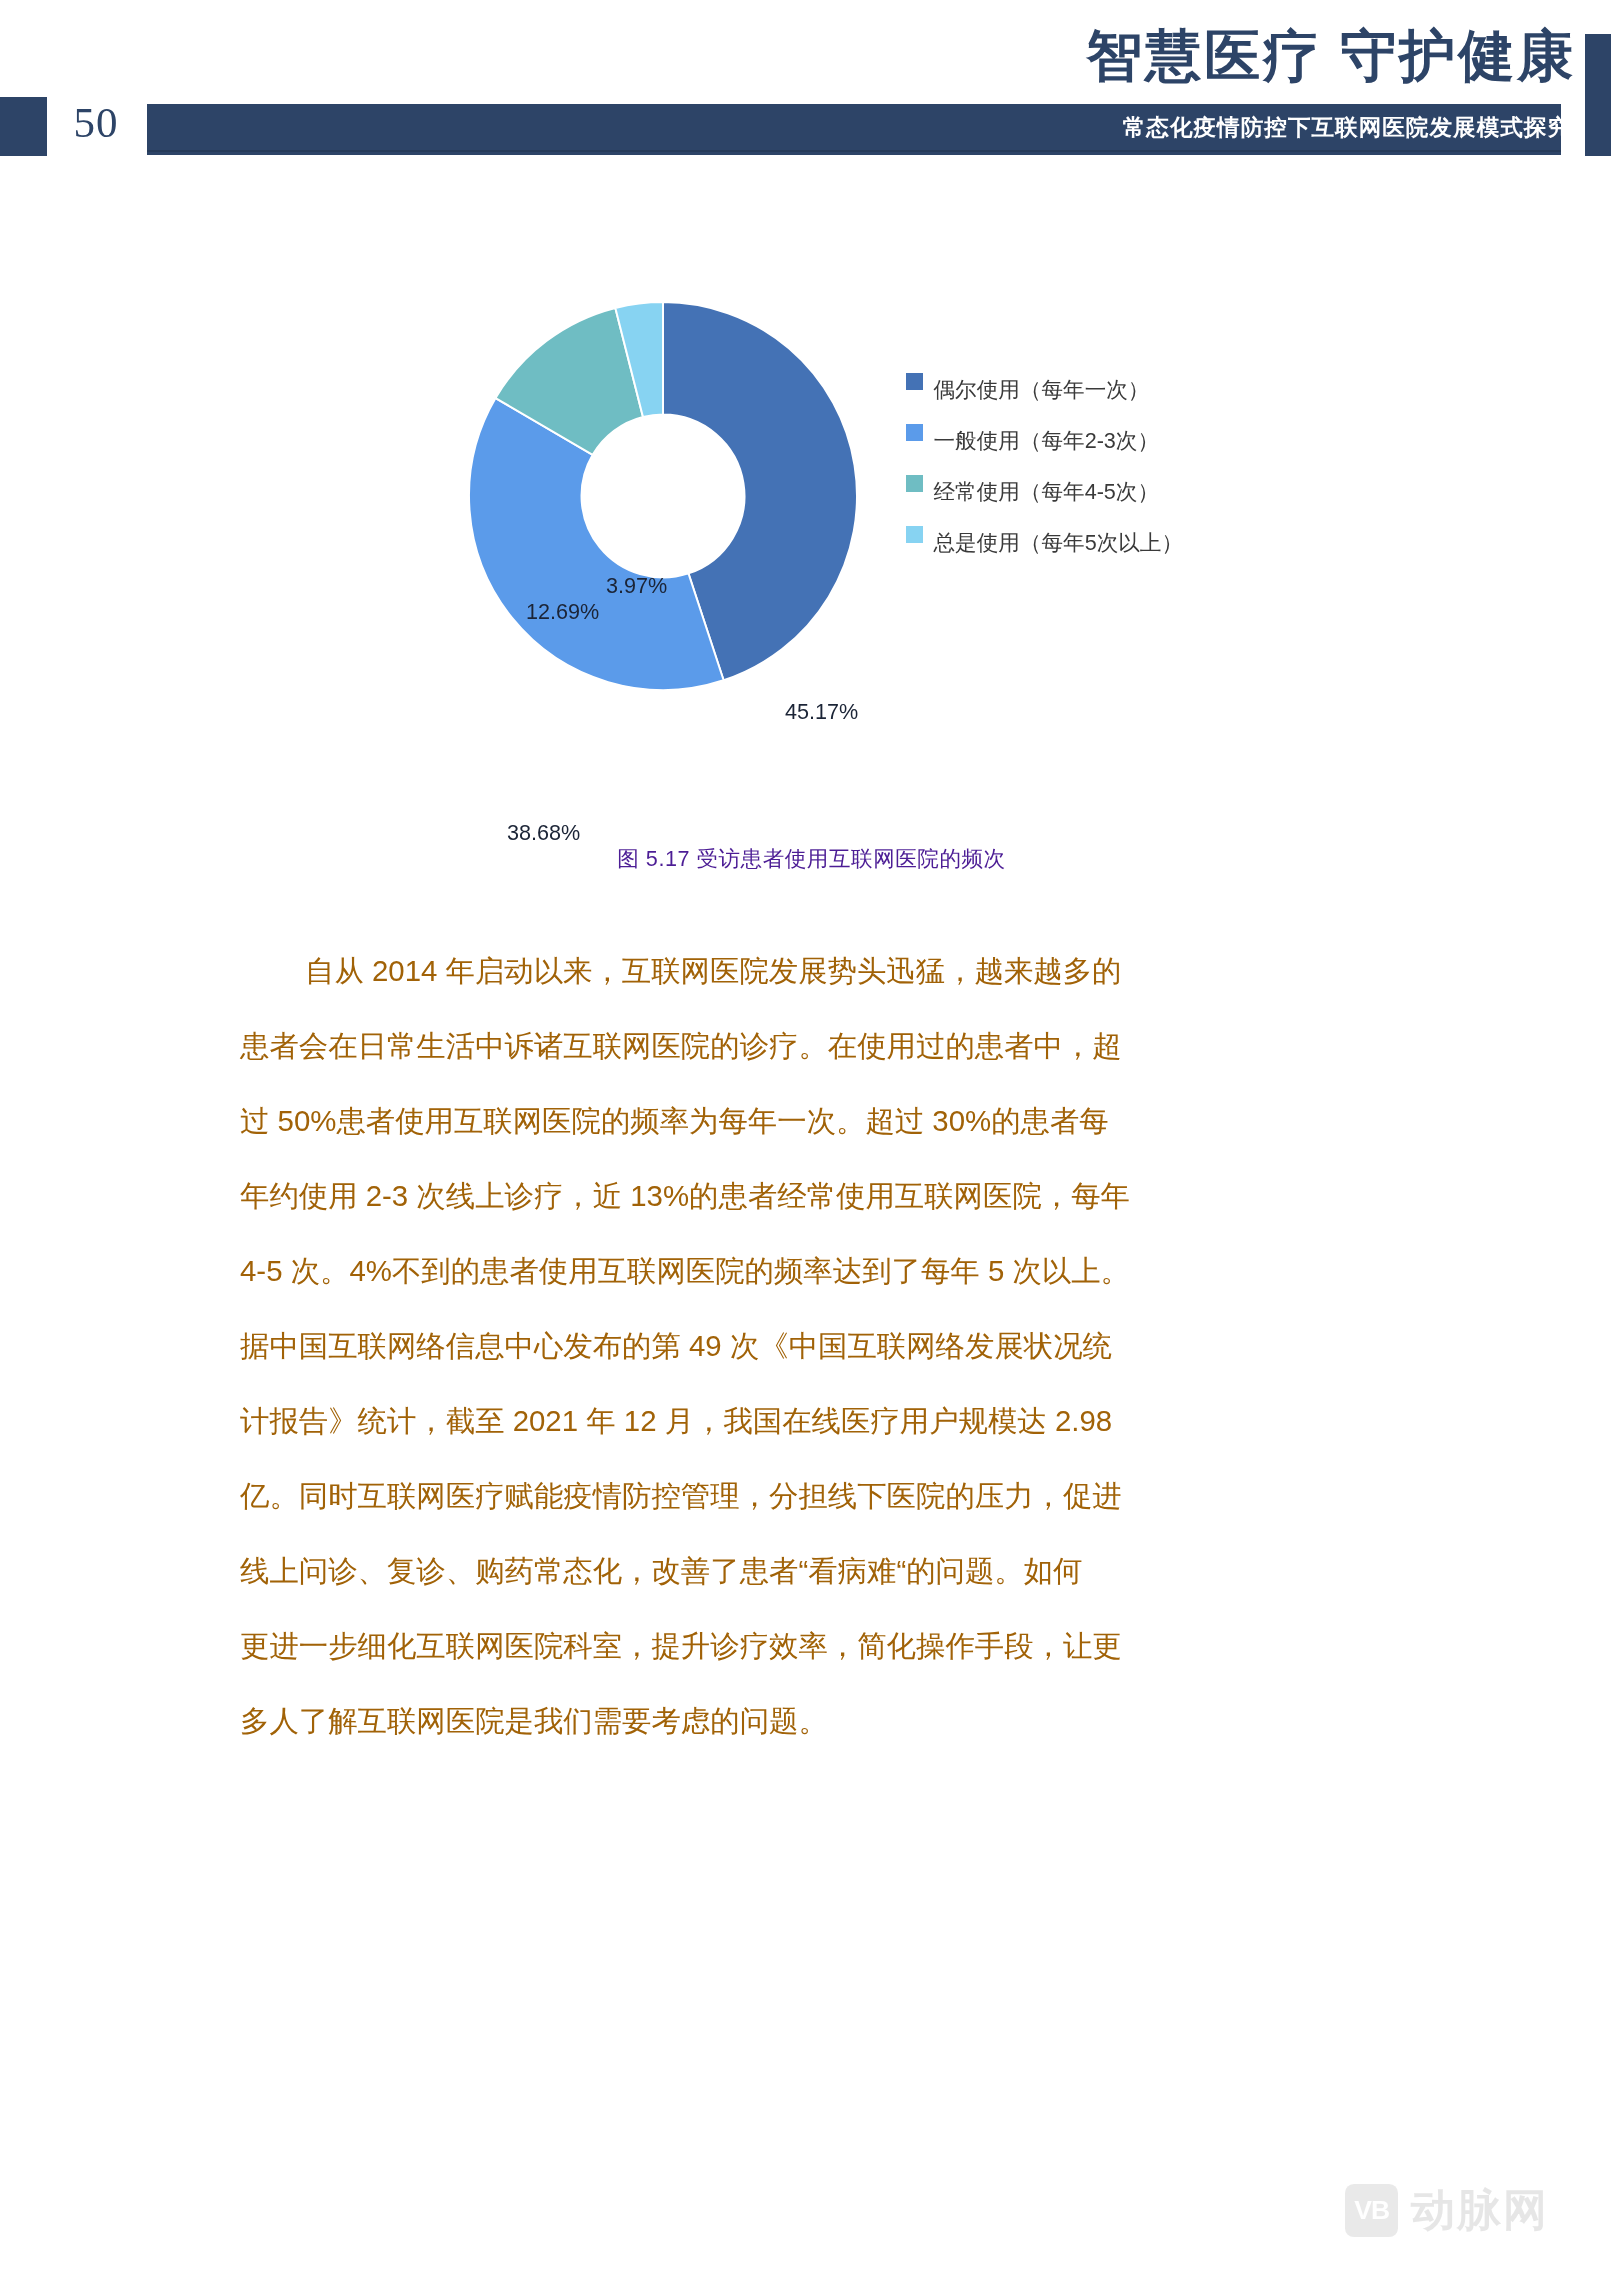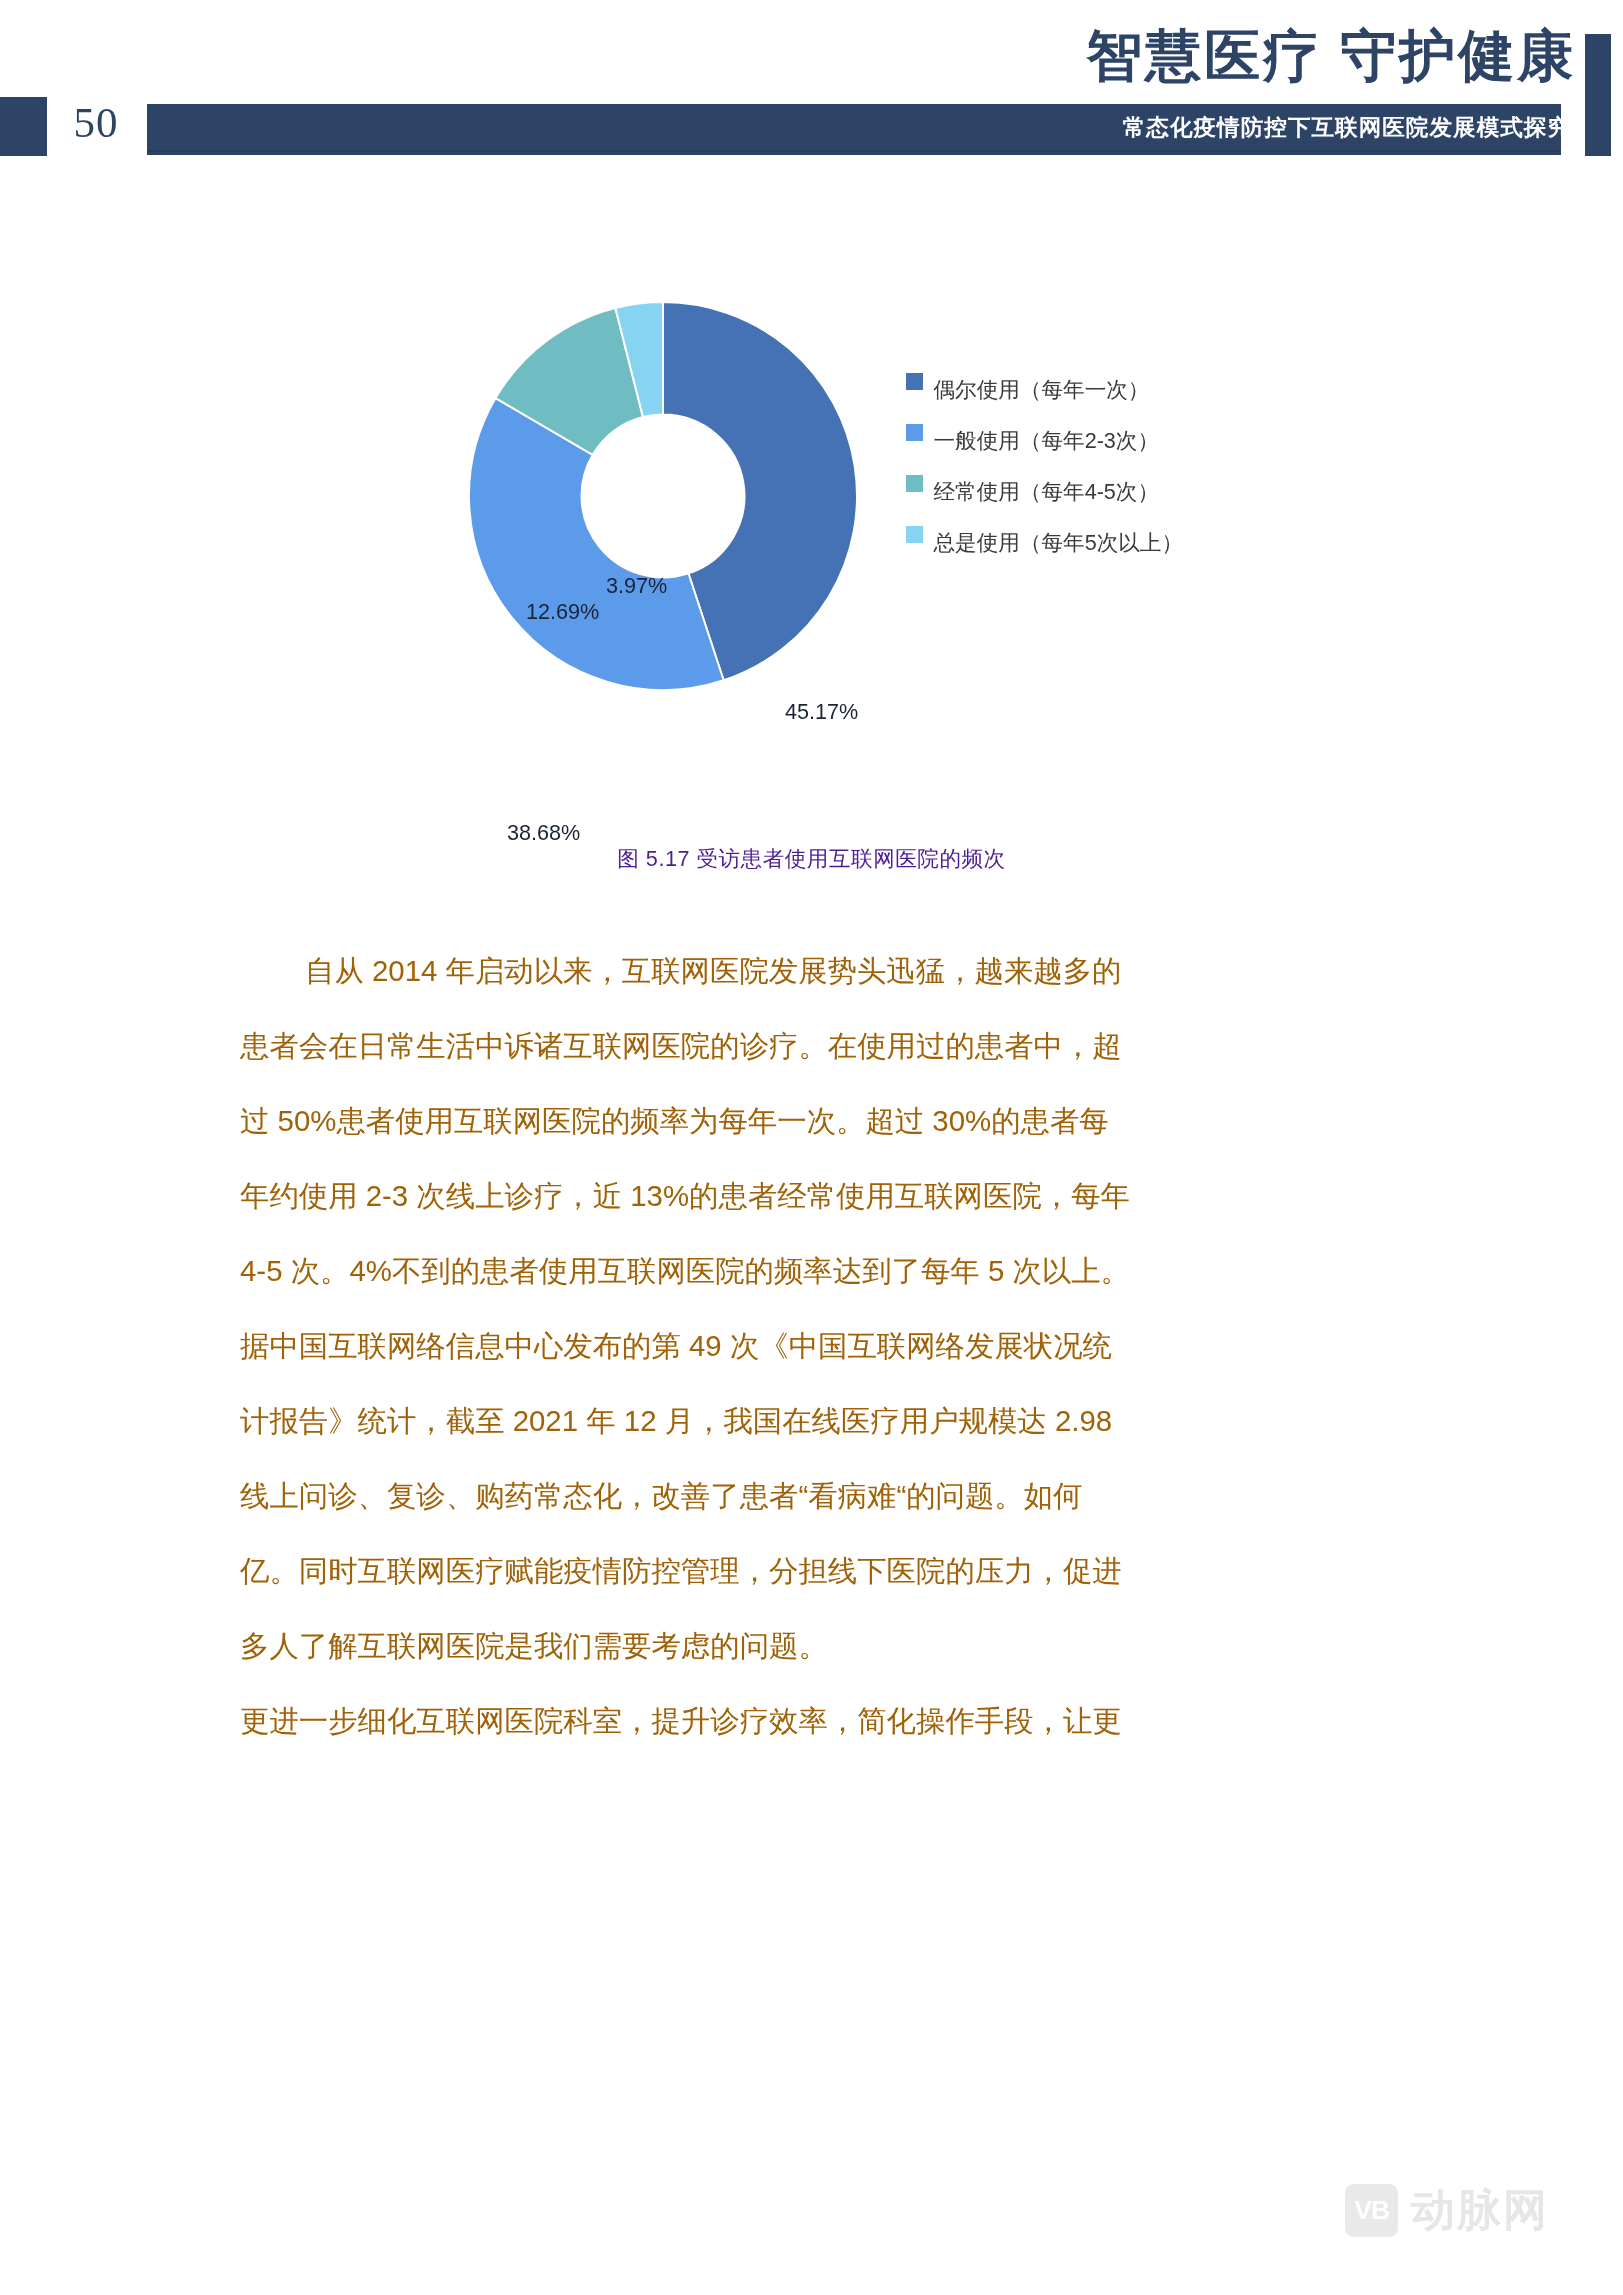--- a/index.html
+++ b/index.html
@@ -192,24 +192,24 @@
 </div>
 
 <div id="body-text">
   <div class="para-line indent">自从 2014 年启动以来，互联网医院发展势头迅猛，越来越多的</div>
   <div class="para-line">患者会在日常生活中诉诸互联网医院的诊疗。在使用过的患者中，超</div>
   <div class="para-line">过 50%患者使用互联网医院的频率为每年一次。超过 30%的患者每</div>
   <div class="para-line">年约使用 2-3 次线上诊疗，近 13%的患者经常使用互联网医院，每年</div>
   <div class="para-line">4-5 次。4%不到的患者使用互联网医院的频率达到了每年 5 次以上。</div>
   <div class="para-line">据中国互联网络信息中心发布的第 49 次《中国互联网络发展状况统</div>
   <div class="para-line">计报告》统计，截至 2021 年 12 月，我国在线医疗用户规模达 2.98</div>
+  <div class="para-line">亿。同时互联网医疗赋能疫情防控管理，分担线下医院的压力，促进</div>
   <div class="para-line">线上问诊、复诊、购药常态化，改善了患者“看病难“的问题。如何</div>
-  <div class="para-line">亿。同时互联网医疗赋能疫情防控管理，分担线下医院的压力，促进</div>
+  <div class="para-line">更进一步细化互联网医院科室，提升诊疗效率，简化操作手段，让更</div>
   <div class="para-line">多人了解互联网医院是我们需要考虑的问题。</div>
-  <div class="para-line">更进一步细化互联网医院科室，提升诊疗效率，简化操作手段，让更</div>
 </div>
 
 <div id="watermark">
   <div class="wm-logo">
     <span class="wm-logo-text">VB</span>
   </div>
   <div class="wm-name">动脉网</div>
 </div>
 
 

